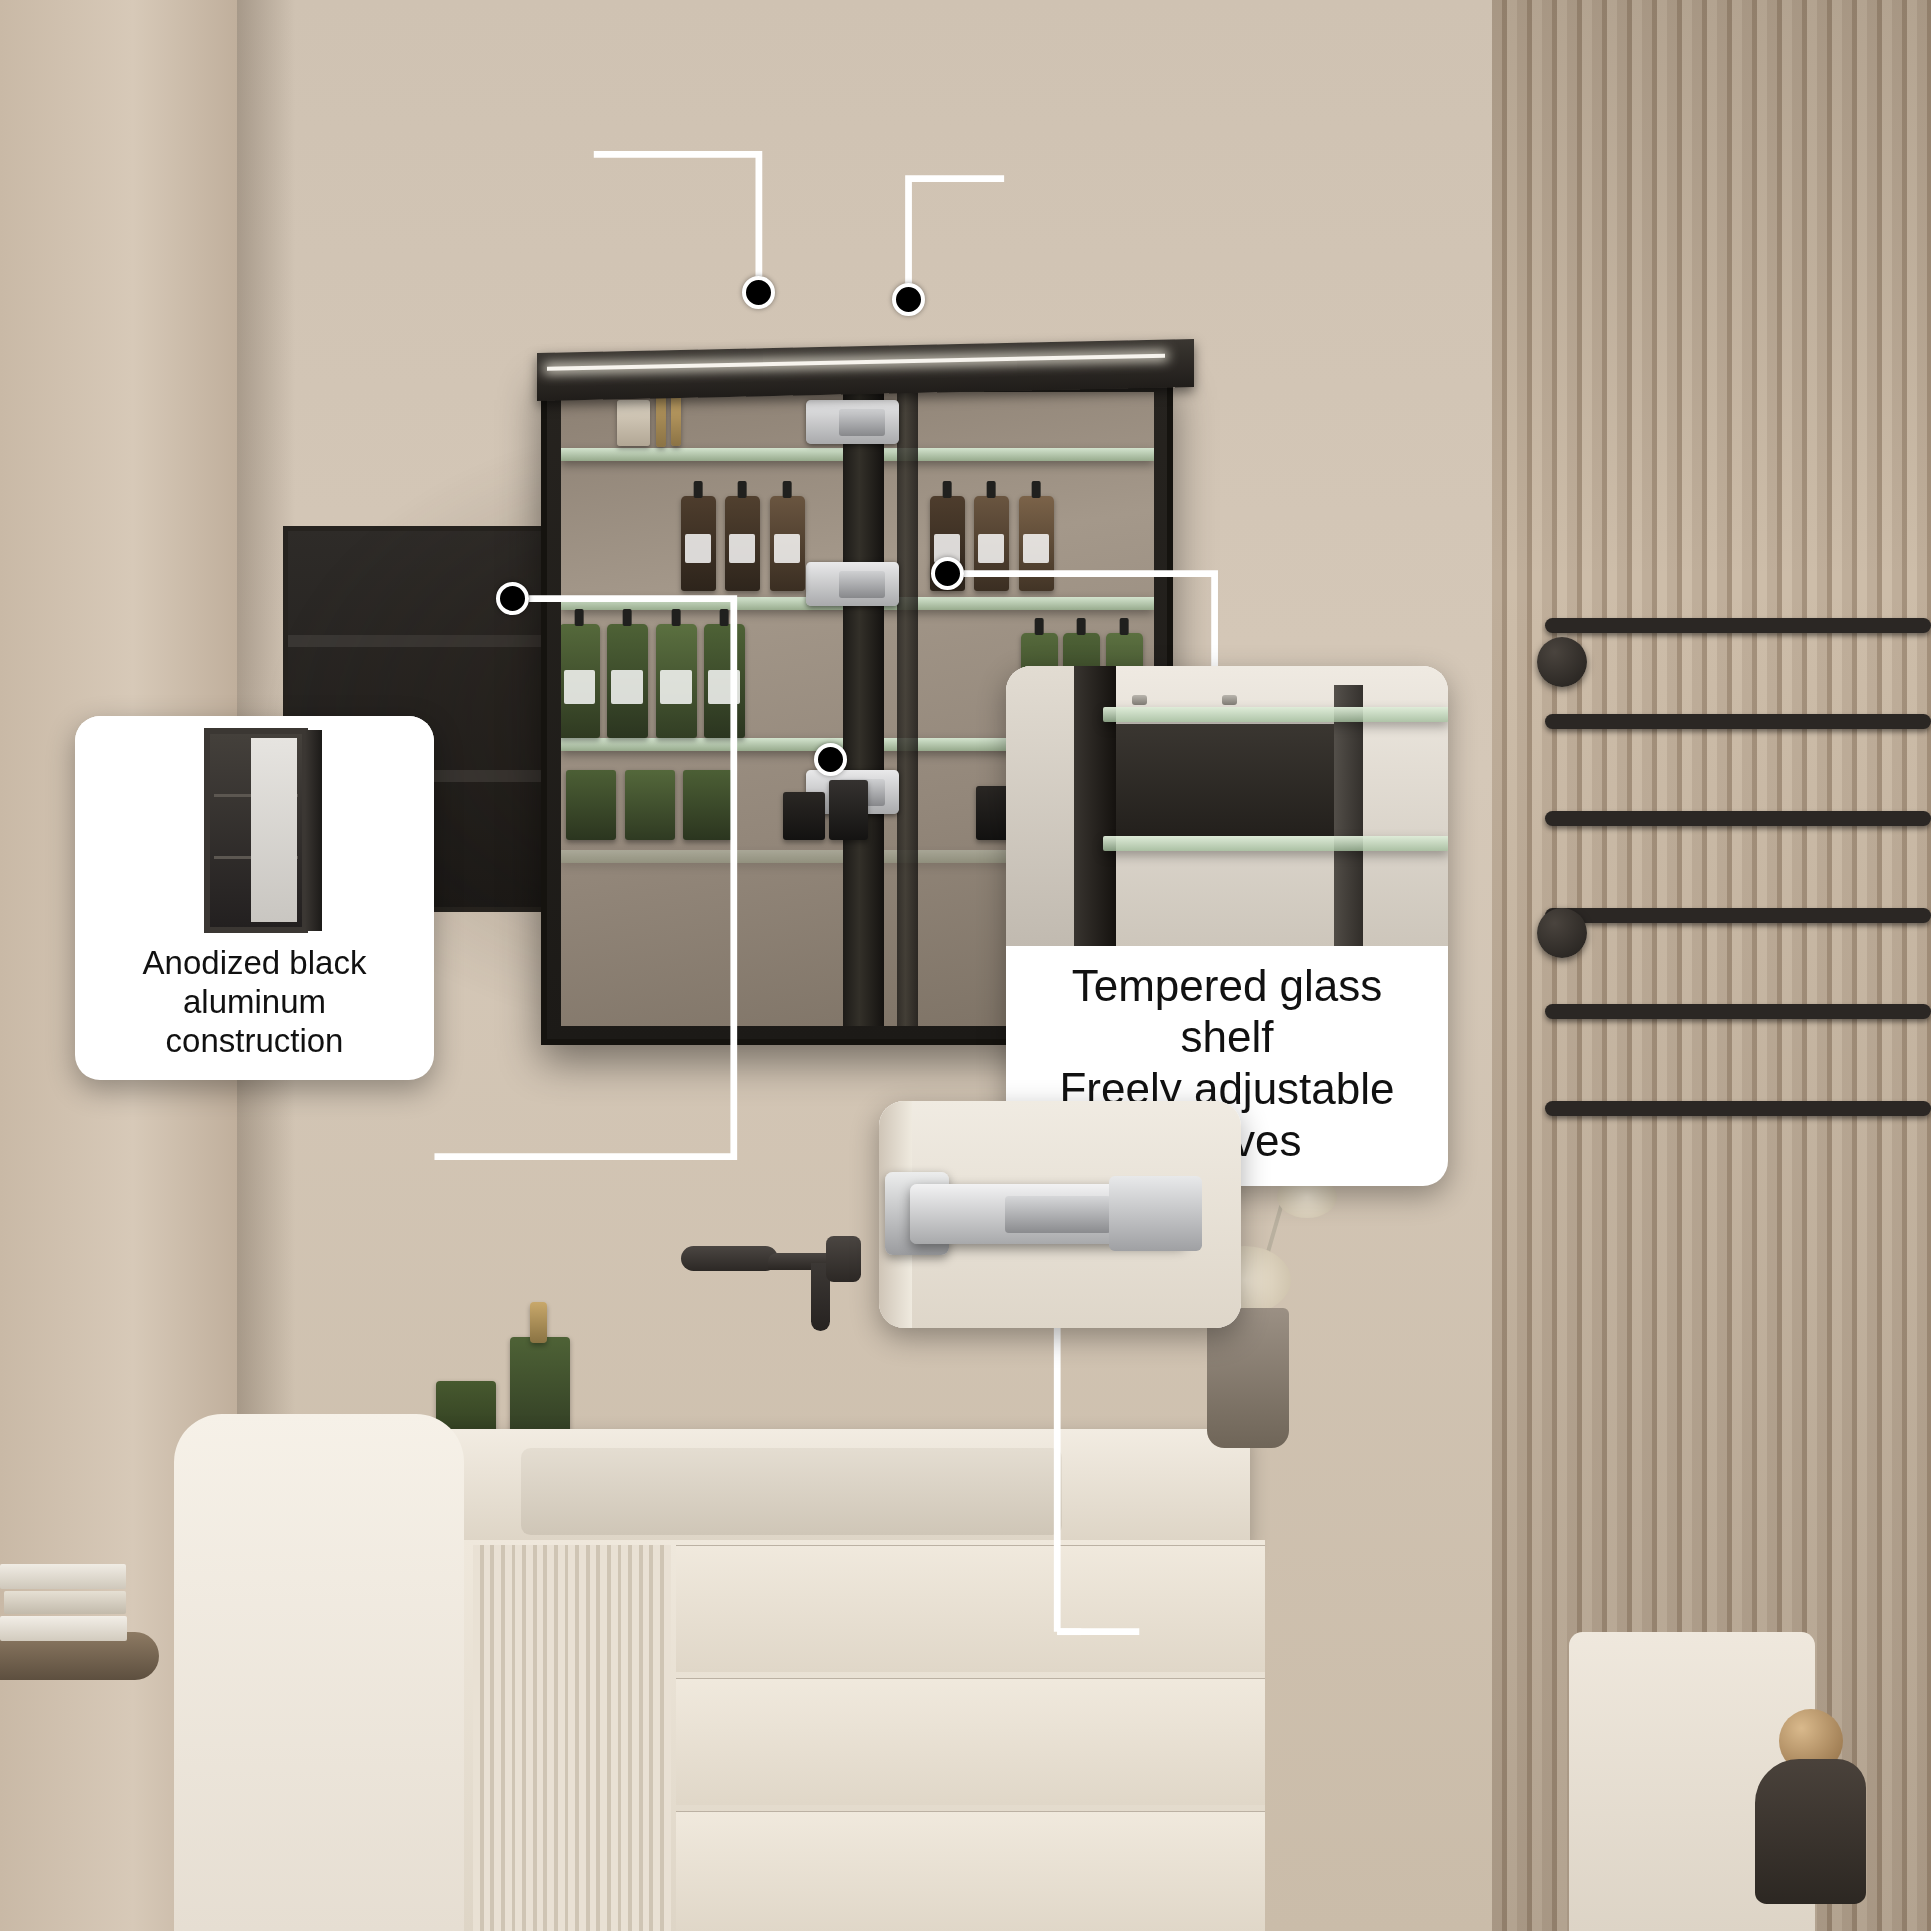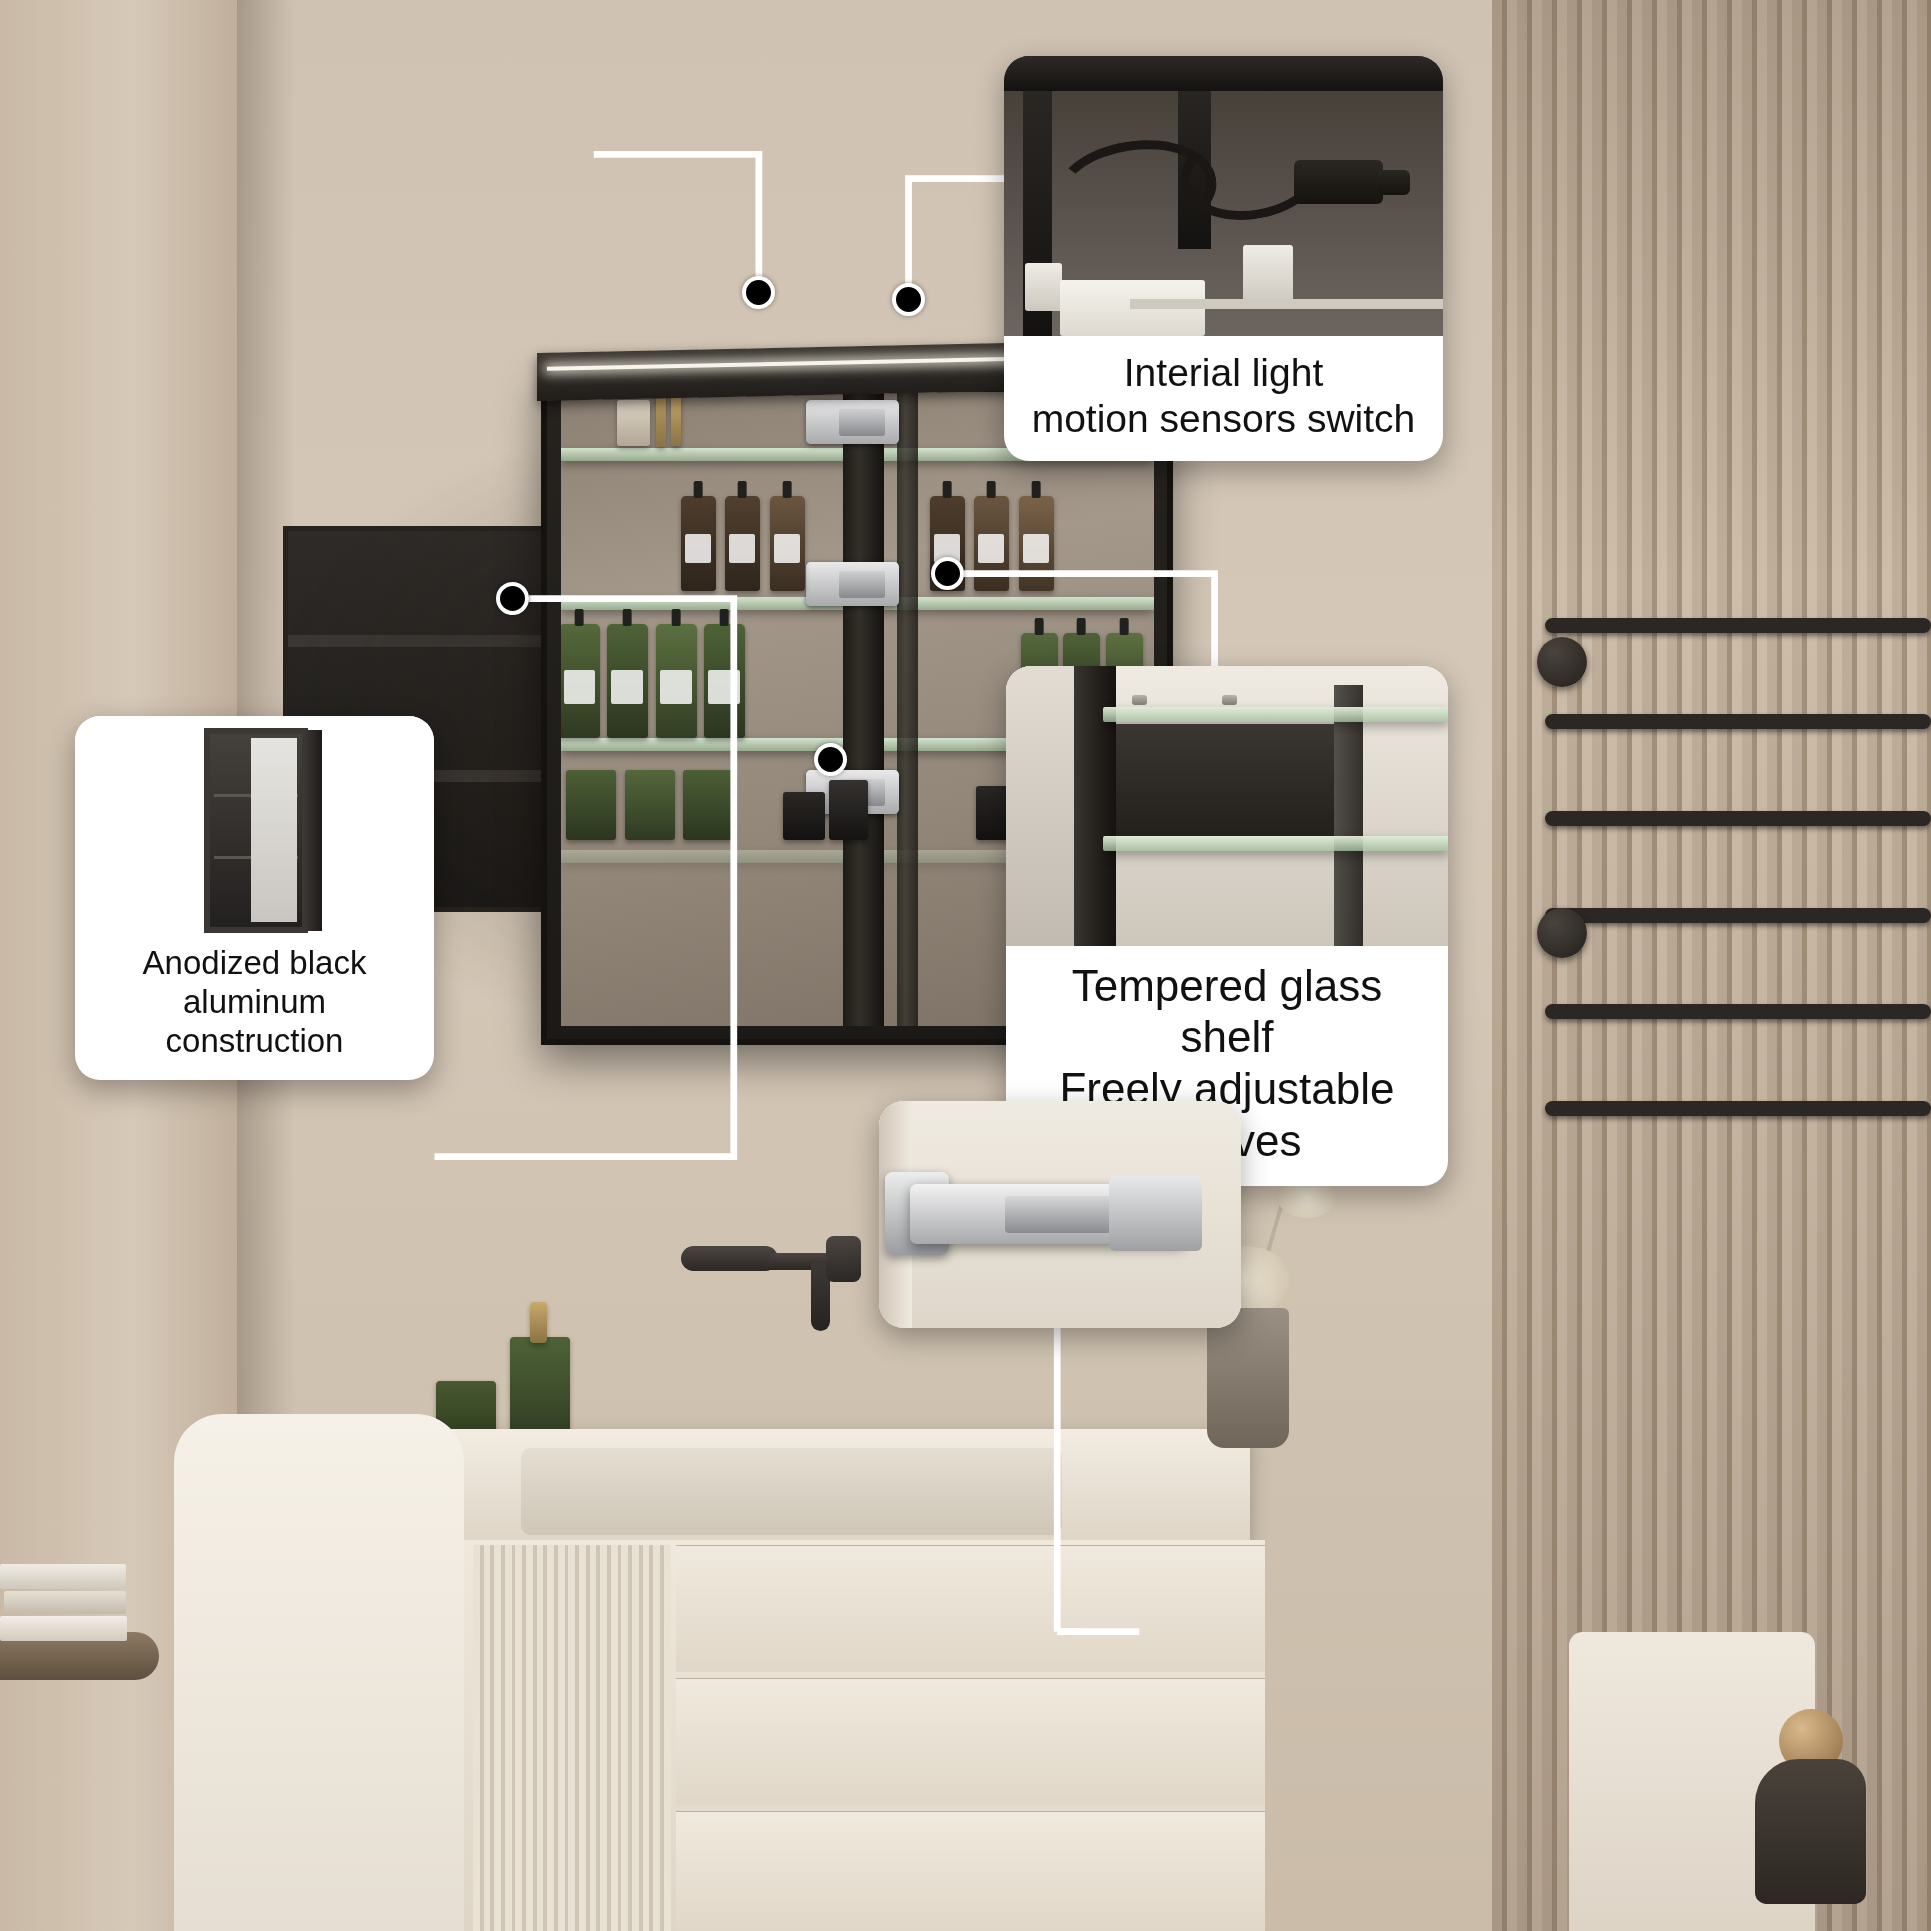--- a/index.html
+++ b/index.html
@@ -563,37 +563,20 @@
     </g>
   </svg>
 
   <div class="dot" style="left:742px; top:276px;"></div>
   <div class="dot" style="left:892px; top:283px;"></div>
   <div class="dot" style="left:496px; top:582px;"></div>
   <div class="dot" style="left:931px; top:557px;"></div>
   <div class="dot" style="left:814px; top:743px;"></div>
 
 
-  <div class="callout" id="callout-light">
-    <div class="photo">
-      <div class="cl-post" style="left:19.3px; top:0; width:29px; height:280px;"></div>
-      <div class="cl-post" style="left:174px; top:0; width:33px; height:193px;"></div>
-      <div class="cl-post" style="left:0; top:0; width:439px; height:35px;"></div>
-      <div class="cl-wire" style="left:50px; top:85px; width:145px; height:81px; transform:rotate(-8deg);"></div>
-      <div class="cl-wire" style="left:176px; top:70px; width:126px; height:75px; transform:rotate(170deg);"></div>
-      <div class="cl-plug" style="left:290px; top:104px; width:89px; height:44px;"></div>
-      <div class="cl-plug" style="left:373px; top:114px; width:33px; height:25px;"></div>
-      <div class="cl-panel" style="left:239px; top:189px; width:50px; height:60px;"></div>
-      <div class="cl-panel" style="left:21px; top:207px; width:37px; height:48px;"></div>
-      <div class="cl-panel" style="left:56px; top:224px; width:145px; height:56px; background:linear-gradient(180deg,#f4f2ec,#ddd9d0);"></div>
-      <div class="cl-post" style="left:126px; top:243px; width:314px; height:9.7px; background:#cfcac0;"></div>
-    </div>
-    <div class="cap">Interial light
-motion sensors switch</div>
-  </div>
 
   <div class="callout" id="callout-anodized">
     <div class="photo">
       <div class="mini-cab">
         <div class="mini-shelf" style="top:60px;"></div>
         <div class="mini-shelf" style="top:122px;"></div>
         <div class="mini-mirror"></div>
       </div>
       <div class="mini-side"></div>
     </div>

